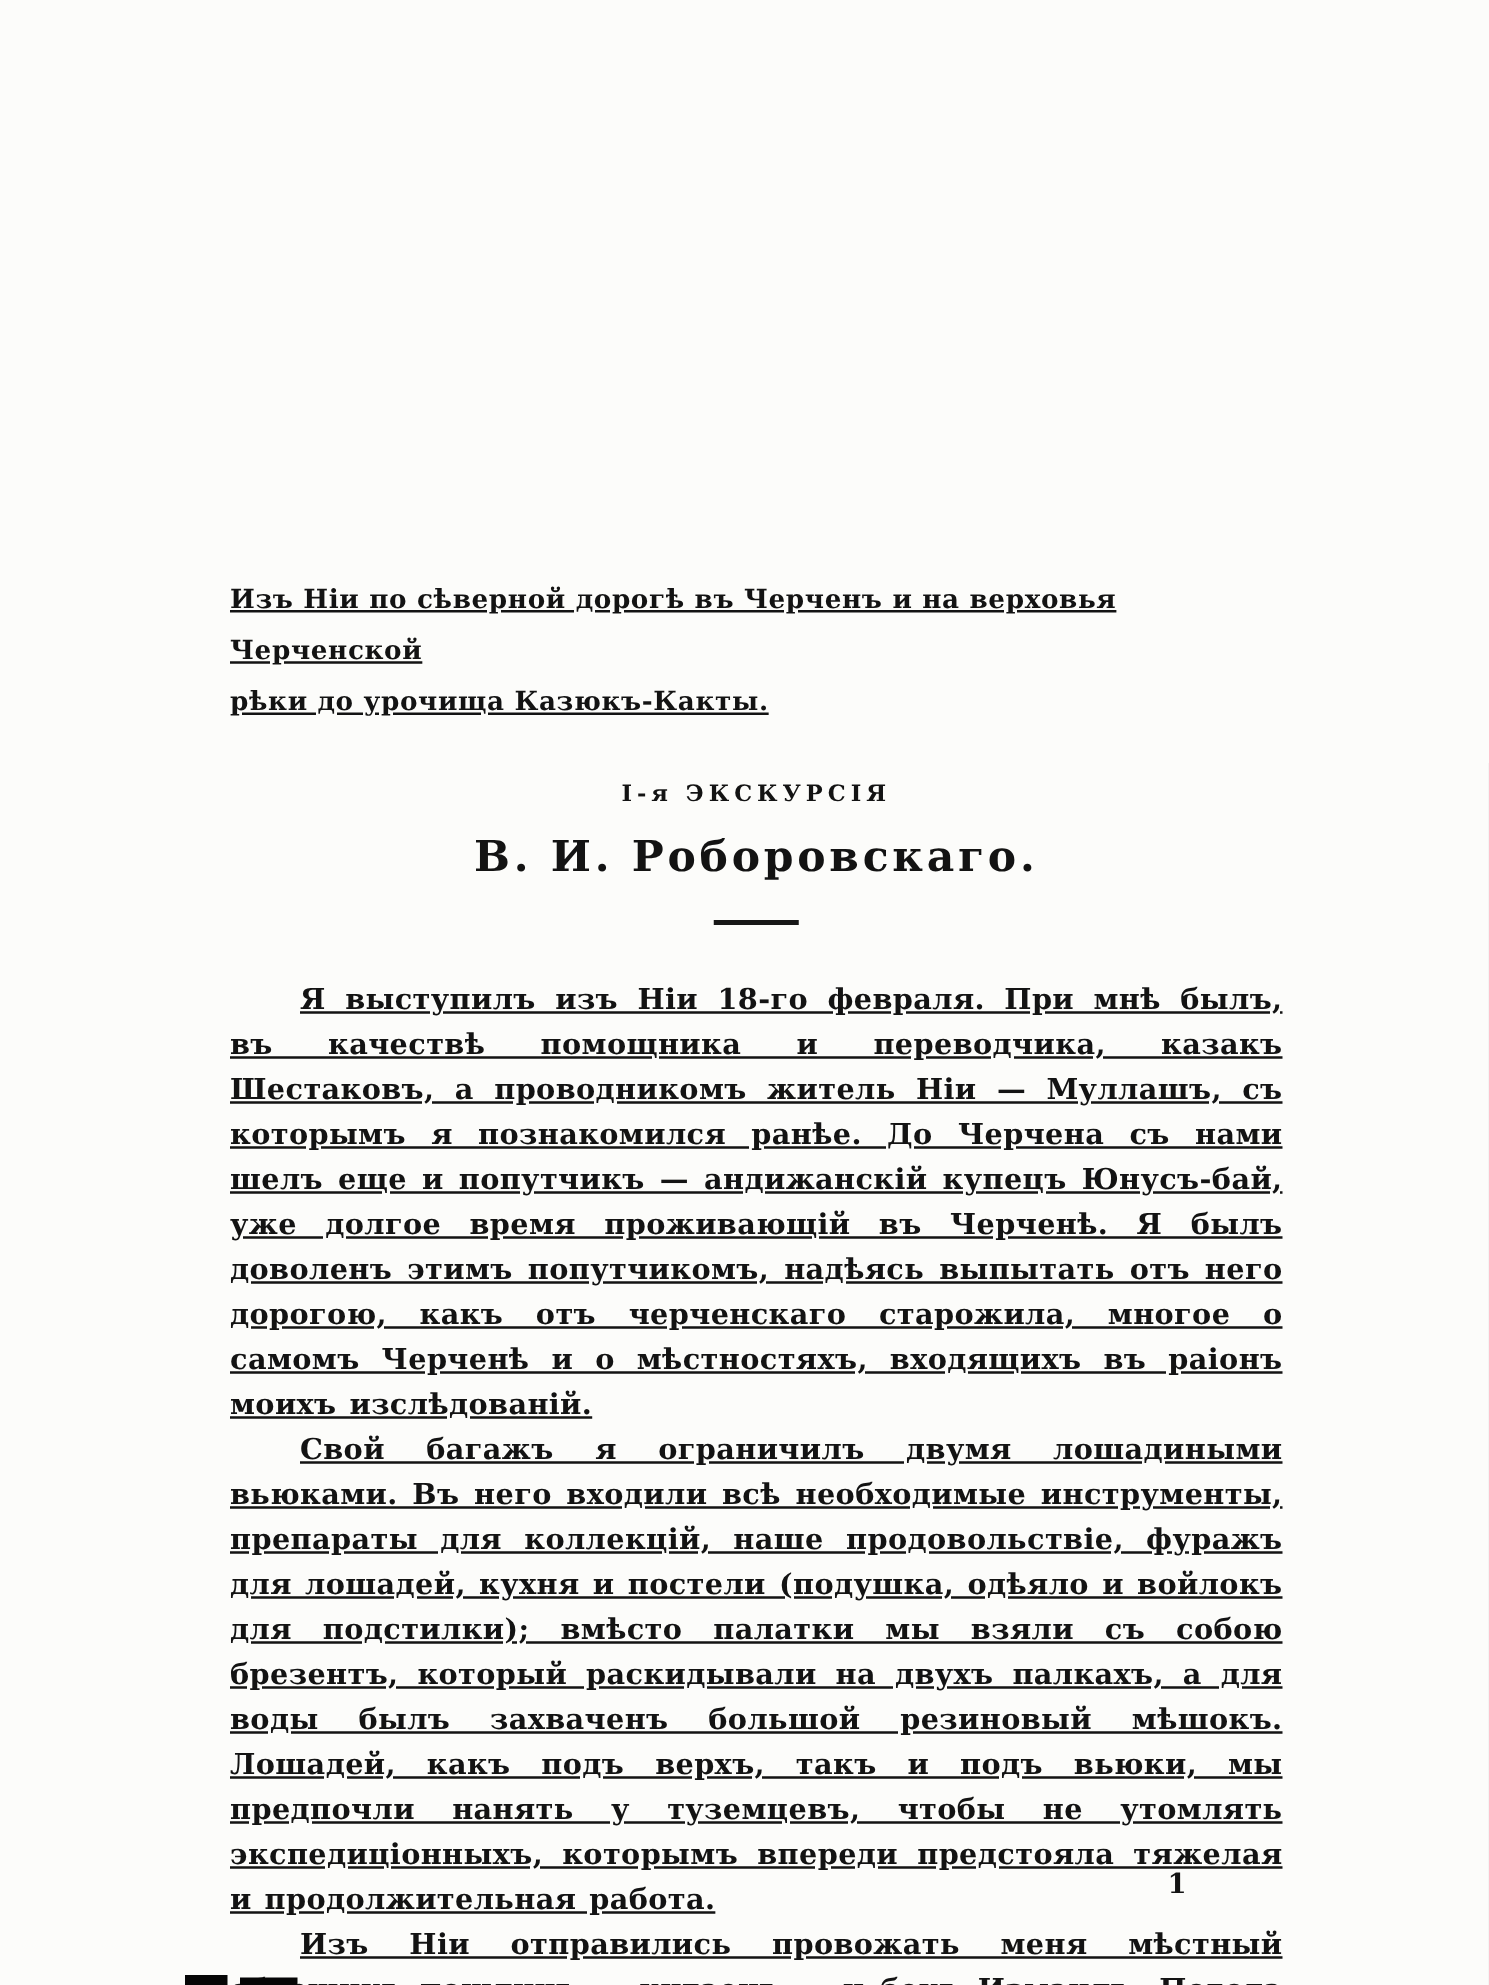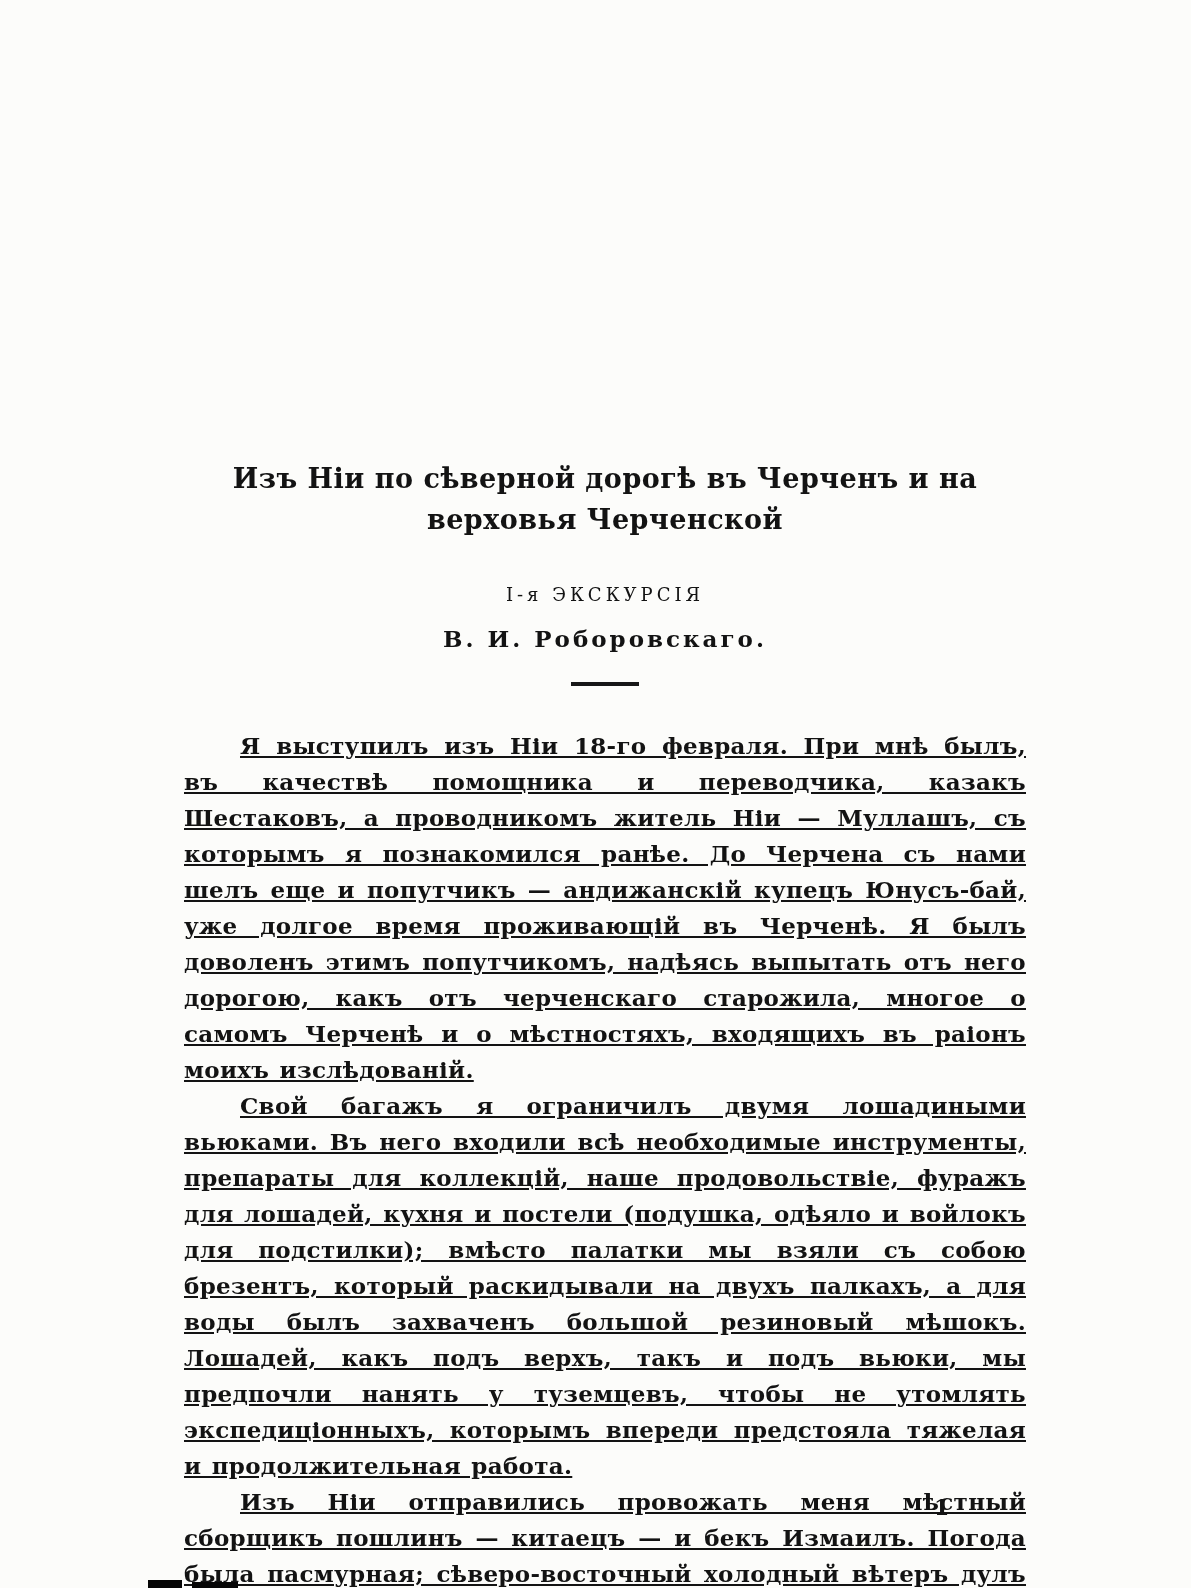--- a/index.html
+++ b/index.html
@@ -17,37 +17,38 @@
     overflow: hidden;
     margin: 0 auto;
   }
   .content {
     position: absolute;
     left: 184px;
     top: 458px;
     width: 842px;
   }
   .title {
-    font-size: 27px;
+    font-size: 21px;
     font-weight: 700;
-    text-align: center;
+    text-align: left;
     line-height: 41px;
     letter-spacing: 0.5px;
+    text-decoration: underline;
   }
   .subtitle {
     margin-top: 44px;
     text-align: center;
     font-size: 18px;
-    font-weight: 400;
+    font-weight: 700;
     letter-spacing: 4px;
   }
   .author {
     margin-top: 20px;
     text-align: center;
-    font-size: 23px;
+    font-size: 34px;
     font-weight: 700;
     letter-spacing: 3px;
   }
   .divider {
     width: 68px;
     height: 4px;
     background: #171717;
     margin: 30px auto 0 auto;
   }
   .body-text {
@@ -80,20 +81,21 @@
 </style>
 </head>
 <body>
 
 <div class="page">
 
   <div class="content">
 
     <div class="title">
       <div>Изъ Ніи по сѣверной дорогѣ въ Черченъ и на верховья Черченской</div>
+      <div>рѣки до урочища Казюкъ-Какты.</div>
     </div>
 
     <div class="subtitle">I-я ЭКСКУРСІЯ</div>
 
     <div class="author">В. И. Роборовскаго.</div>
 
     <div class="divider"></div>
 
     <div class="body-text">
       <p>Я выступилъ изъ Ніи 18-го февраля. При мнѣ былъ, въ качествѣ помощника и переводчика, казакъ Шестаковъ, а проводникомъ житель Ніи — Муллашъ, съ которымъ я познакомился ранѣе. До Черчена съ нами шелъ еще и попутчикъ — андижанскій купецъ Юнусъ-бай, уже долгое время проживающій въ Черченѣ. Я былъ доволенъ этимъ попутчикомъ, надѣясь выпытать отъ него дорогою, какъ отъ черченскаго старожила, многое о самомъ Черченѣ и о мѣстностяхъ, входящихъ въ раіонъ моихъ изслѣдованій.</p>

